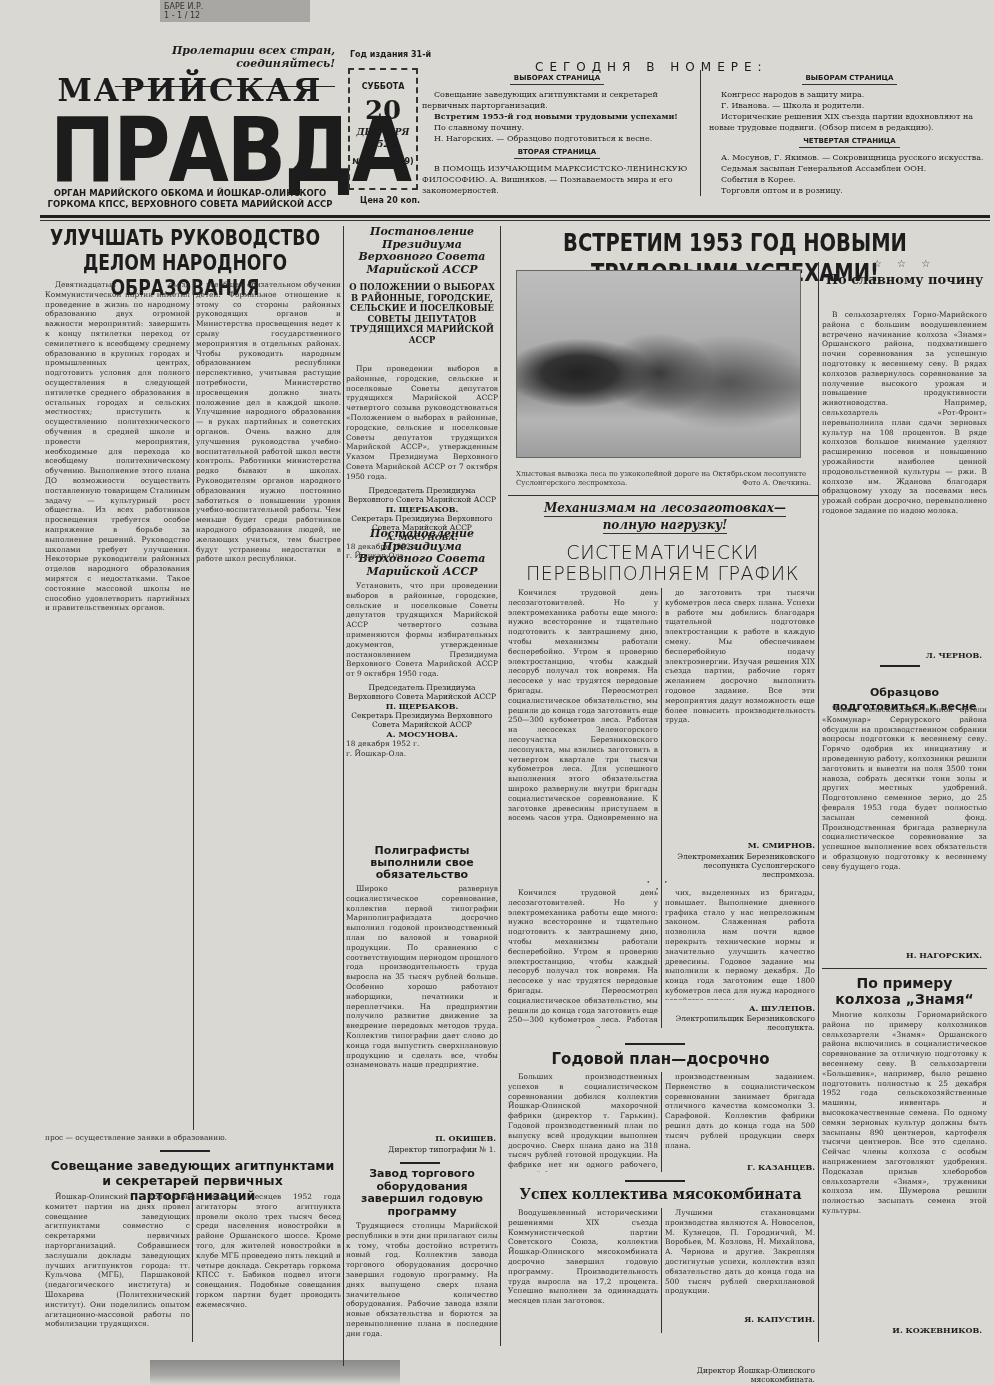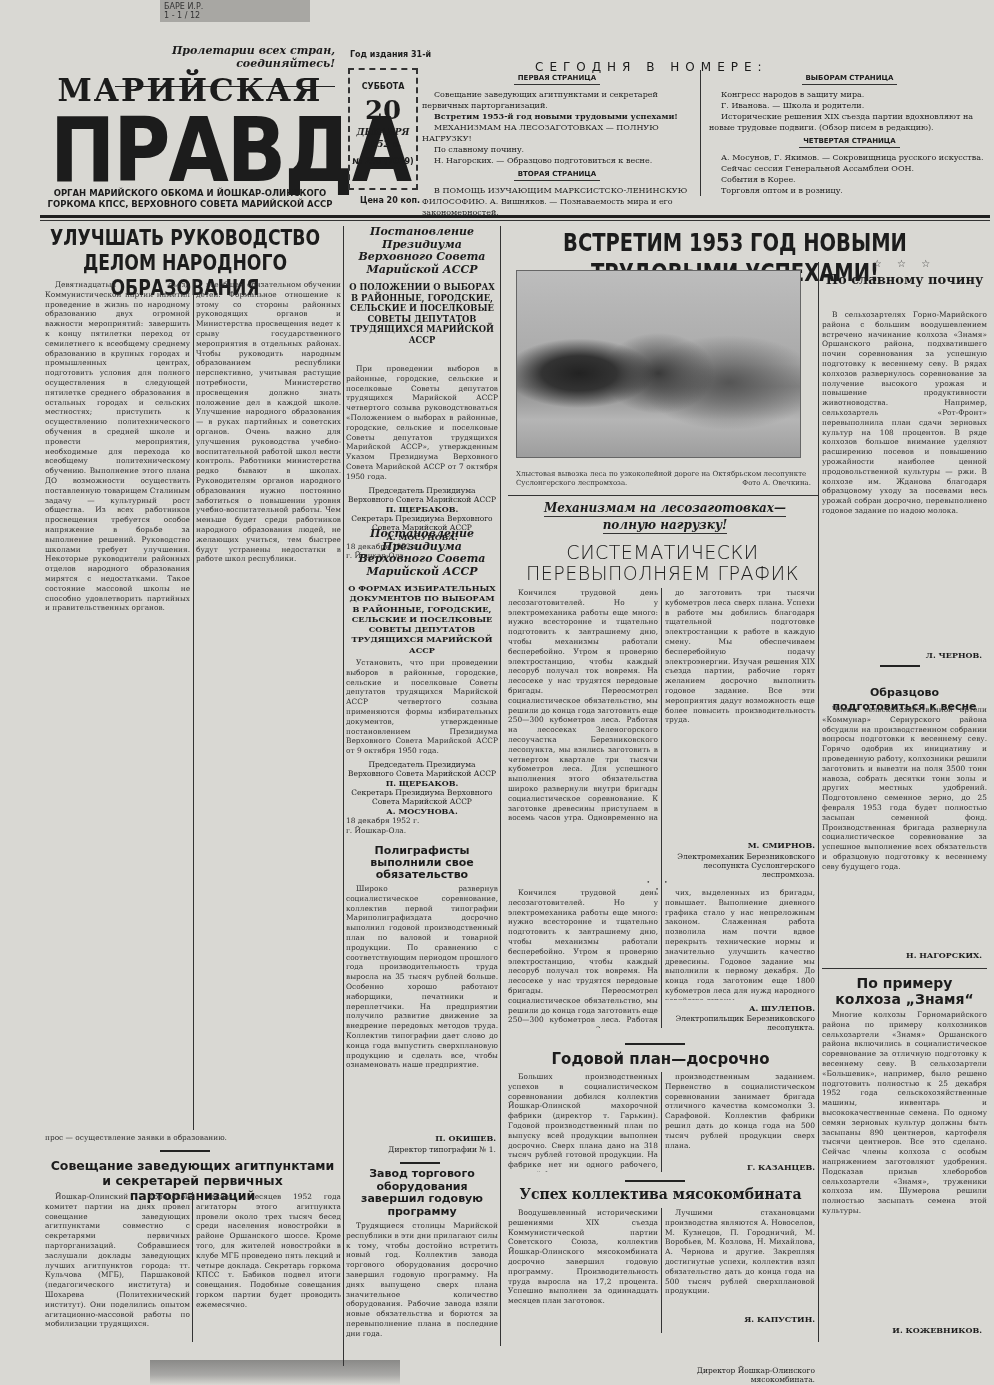--- a/index.html
+++ b/index.html
@@ -108,37 +108,36 @@
   <div class="dow">СУББОТА</div>
   <div class="day">20</div>
   <div class="month">ДЕКАБРЯ</div>
   <div class="yr">1952 г.</div>
   <div class="num">№ 250 (7039)</div>
 </div>
 <div class="abs price">Цена 20 коп.</div>
 
 <div class="abs today-title">СЕГОДНЯ В НОМЕРЕ:</div>
 <div class="abs toc-col toc-left">
-  <div class="toc-head">ПЕРВАЯ СТРАНИЦА</div>
+  <div class="toc-head">ВЫБОРАХ СТРАНИЦА</div>
   <div class="toc-item">Совещание заведующих агитпунктами и секретарей первичных парторганизаций.</div>
   <div class="toc-item" style="font-weight:bold">Встретим 1953-й год новыми трудовыми успехами!</div>
-  <div class="toc-item">МЕХАНИЗМАМ НА ЛЕСОЗАГОТОВКАХ — ПОЛНУЮ НАГРУЗКУ!</div>
   <div class="toc-item">По славному почину.</div>
   <div class="toc-item">Н. Нагорских. — Образцово подготовиться к весне.</div>
   <div class="toc-head">ВТОРАЯ СТРАНИЦА</div>
   <div class="toc-item">В ПОМОЩЬ ИЗУЧАЮЩИМ МАРКСИСТСКО-ЛЕНИНСКУЮ ФИЛОСОФИЮ. А. Вишняков. — Познаваемость мира и его закономерностей.</div>
 </div>
 <div class="abs toc-col toc-right">
   <div class="toc-head">ВЫБОРАМ СТРАНИЦА</div>
   <div class="toc-item">Конгресс народов в защиту мира.</div>
   <div class="toc-item">Г. Иванова. — Школа и родители.</div>
   <div class="toc-item">Исторические решения XIX съезда партии вдохновляют на новые трудовые подвиги. (Обзор писем в редакцию).</div>
   <div class="toc-head">ЧЕТВЕРТАЯ СТРАНИЦА</div>
   <div class="toc-item">А. Мосунов, Г. Якимов. — Сокровищница русского искусства.</div>
-  <div class="toc-item">Сейчас сессия Генеральной Ассамблеи ООН.</div>
+  <div class="toc-item">Седьмая засыпан Генеральной Ассамблеи ООН.</div>
   <div class="toc-item">События в Корее.</div>
   <div class="toc-item">Торговля оптом и в розницу.</div>
 </div>
 
 <div class="abs rule-thick" style="left:40px; top:215px; width:950px;"></div>
 <div class="abs rule-thin" style="left:40px; top:220px; width:950px;"></div>
 
 <div class="abs headline" style="left:20px; top:226px; width:330px; font-size:21px; line-height:25px;">УЛУЧШАТЬ РУКОВОДСТВО ДЕЛОМ НАРОДНОГО ОБРАЗОВАНИЯ</div>
 <div class="abs col-text" style="left:45px; top:280px; width:145px; height:850px;">
   <p>Девятнадцатый съезд Коммунистической партии наметил проведение в жизнь по народному образованию двух огромной важности мероприятий: завершить к концу пятилетки переход от семилетнего к всеобщему среднему образованию в крупных городах и промышленных центрах, подготовить условия для полного осуществления в следующей пятилетке среднего образования в остальных городах и сельских местностях; приступить к осуществлению политехнического обучения в средней школе и провести мероприятия, необходимые для перехода ко всеобщему политехническому обучению. Выполнение этого плана ДО возможности осуществить поставленную товарищем Сталиным задачу — культурный рост общества. Из всех работников просвещения требуется особое напряжение в борьбе за выполнение решений. Руководство школами требует улучшения. Некоторые руководители районных отделов народного образования мирятся с недостатками. Такое состояние массовой школы не способно удовлетворить партийных и правительственных органов.</p>
@@ -169,21 +168,20 @@
     </div>
   <div class="sign-role" style="text-align:center; margin-top:3px;">Председатель Президиума Верховного Совета Марийской АССР</div>
   <div class="sign" style="text-align:center;">П. ЩЕРБАКОВ.</div>
   <div class="sign-role" style="text-align:center;">Секретарь Президиума Верховного Совета Марийской АССР</div>
   <div class="sign" style="text-align:center;">А. МОСУНОВА.</div>
   <div class="col-text">18 декабря 1952 г.</div>
   <div class="col-text">г. Йошкар-Ола.</div>
 </div>
 <div class="abs" style="left:346px; top:528px; width:152px;">
   <div class="sub-ital" style="font-size:11px; line-height:12.5px;">Постановление Президиума Верховного Совета Марийской АССР</div>
-  <div class="sub-head" style="font-size:8.2px; line-height:10.3px; margin-top:5px; font-family:'DejaVu Serif',serif;">О ФОРМАХ ИЗБИРАТЕЛЬНЫХ ДОКУМЕНТОВ ПО ВЫБОРАМ В РАЙОННЫЕ, ГОРОДСКИЕ, СЕЛЬСКИЕ И ПОСЕЛКОВЫЕ СОВЕТЫ ДЕПУТАТОВ ТРУДЯЩИХСЯ МАРИЙСКОЙ АССР</div>
   <div class="col-text" style="margin-top:3px;">
       <p>Установить, что при проведении выборов в районные, городские, сельские и поселковые Советы депутатов трудящихся Марийской АССР четвертого созыва применяются формы избирательных документов, утвержденные постановлением Президиума Верховного Совета Марийской АССР от 9 октября 1950 года.</p>
     </div>
   <div class="sign-role" style="text-align:center; margin-top:3px;">Председатель Президиума Верховного Совета Марийской АССР</div>
   <div class="sign" style="text-align:center;">П. ЩЕРБАКОВ.</div>
   <div class="sign-role" style="text-align:center;">Секретарь Президиума Верховного Совета Марийской АССР</div>
   <div class="sign" style="text-align:center;">А. МОСУНОВА.</div>
   <div class="col-text">18 декабря 1952 г.</div>
   <div class="col-text">г. Йошкар-Ола.</div>
 </div>

